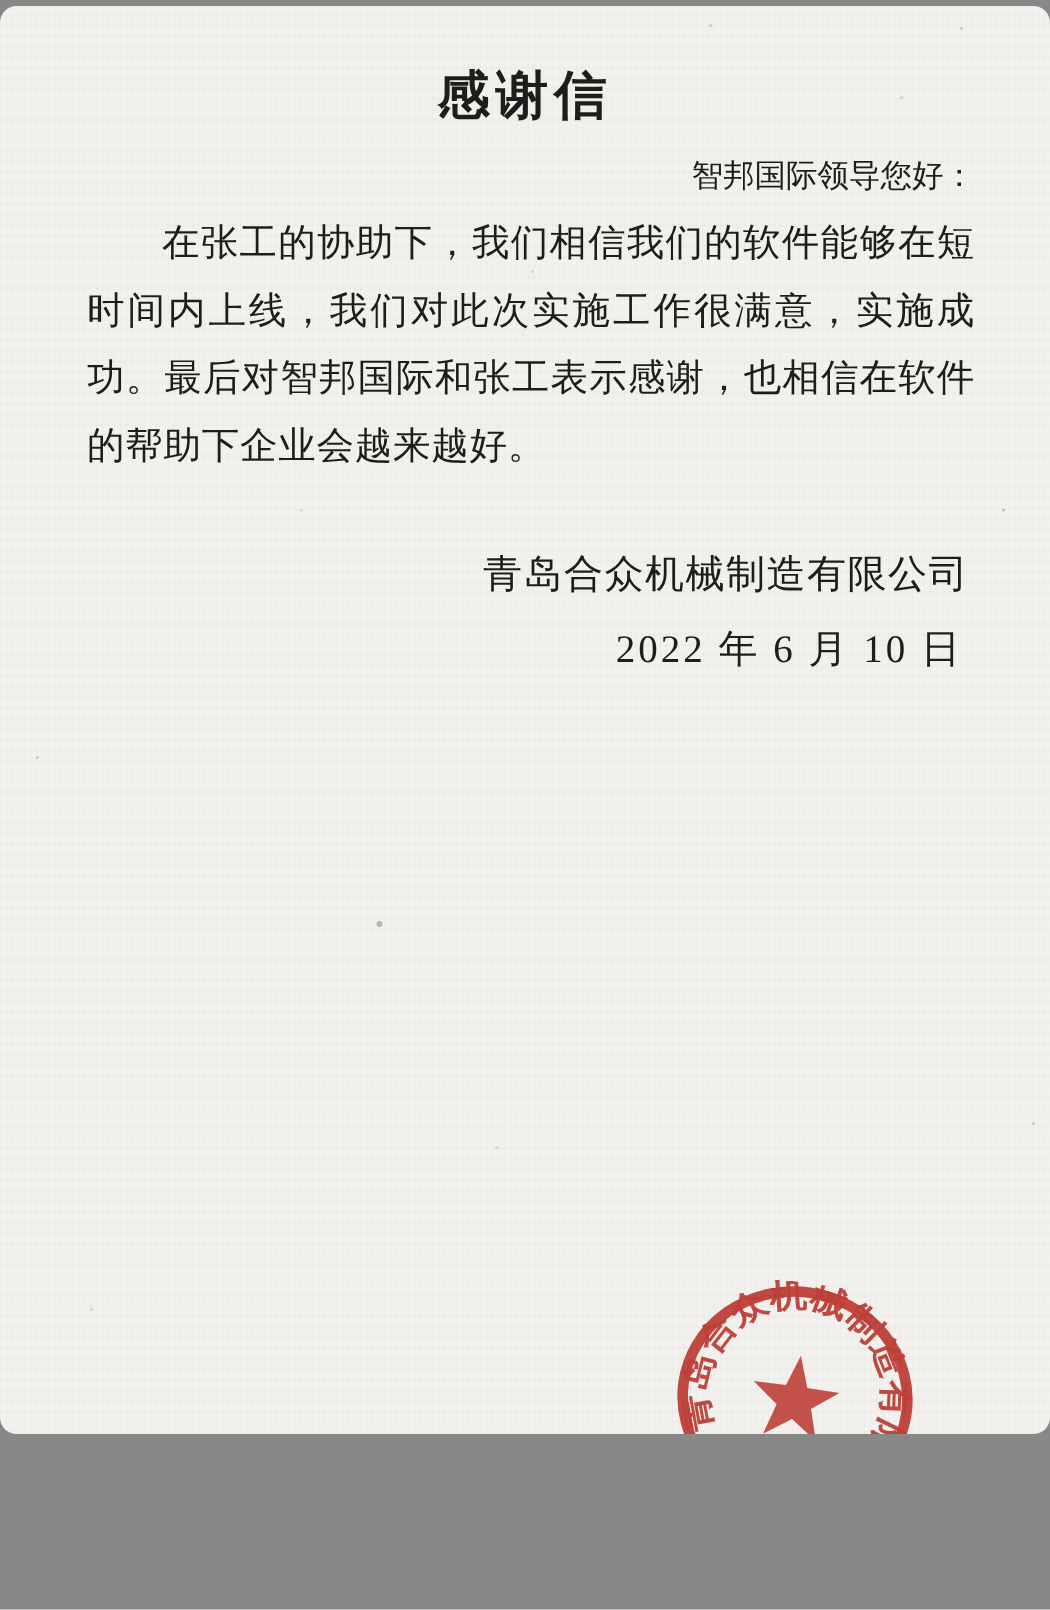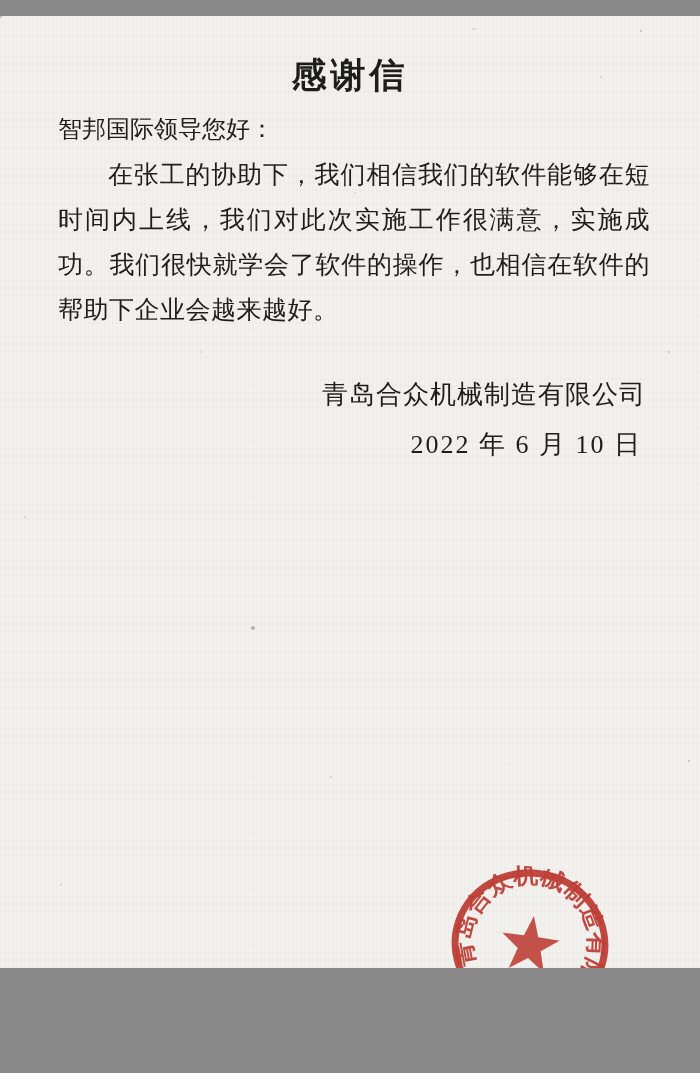--- a/index.html
+++ b/index.html
@@ -1,42 +1,44 @@
 <!DOCTYPE html>
 <html lang="zh"><head>
 <meta charset="utf-8">
 <style>
   html,body{margin:0;padding:0;background:#888;}
   .page{
     position:relative;
     width:700px;height:952px;
-    margin:16px auto;
+    margin:4px auto;
     background:
       repeating-linear-gradient(90deg, rgba(120,114,106,0.035) 0 1px, rgba(0,0,0,0) 1px 4px),
       repeating-linear-gradient(0deg, rgba(125,120,112,0.025) 0 2px, rgba(0,0,0,0) 2px 7px),
       #f2f1ee;
     overflow:hidden;
     font-family:"Liberation Serif","DejaVu Serif",serif;
     color:#1d1d1b;
+    border-radius:11px;
   }
   .title{
     margin:41px 0 12px 0;
     text-align:center;
     font-size:35px;
     line-height:38px;
     font-weight:bold;
     letter-spacing:4px;
   }
   .body-text{
     padding:0 50px 0 58px;
   }
   .salutation{
     margin:0;
-    font-size:24px;
+    font-size:21px;
     line-height:45px;
+    text-align:right;
   }
   .para{
     margin:0;
     font-size:25px;
     line-height:45px;
     text-align:justify;
     text-indent:2em;
     letter-spacing:0.5px;
   }
   .signature{
@@ -90,21 +92,21 @@
 </head>
 <body>
 
 <div class="page">
   <div class="speckles"></div>
 
   <h1 class="title">感谢信</h1>
 
   <div class="body-text">
     <p class="salutation">智邦国际领导您好：</p>
-    <p class="para">在张工的协助下，我们相信我们的软件能够在短时间内上线，我们对此次实施工作很满意，实施成功。我们很快就学会了软件的操作，也相信在软件的帮助下企业会越来越好。</p>
+    <p class="para">在张工的协助下，我们相信我们的软件能够在短时间内上线，我们对此次实施工作很满意，实施成功。最后对智邦国际和张工表示感谢，也相信在软件的帮助下企业会越来越好。</p>
   </div>
 
   <p class="signature">青岛合众机械制造有限公司</p>
   <p class="date">2022 年 6 月 10 日</p>
 
   <svg class="seal" viewBox="0 0 160 152" xmlns="http://www.w3.org/2000/svg">
     <ellipse cx="80" cy="76" rx="74" ry="70" fill="none" stroke="#c5342b" stroke-width="7" opacity="0.95"></ellipse>
     <polygon fill="#c5342b" opacity="0.9" points="80,48 87.1,68.3 108.5,68.7 91.4,81.7 97.6,102.3 80,90 62.4,102.3 68.6,81.7 51.5,68.7 72.9,68.3"></polygon>
     <defs>
       <path id="sealArc" d="M 31 105 A 58 58 0 1 1 129 105" fill="none"></path>

